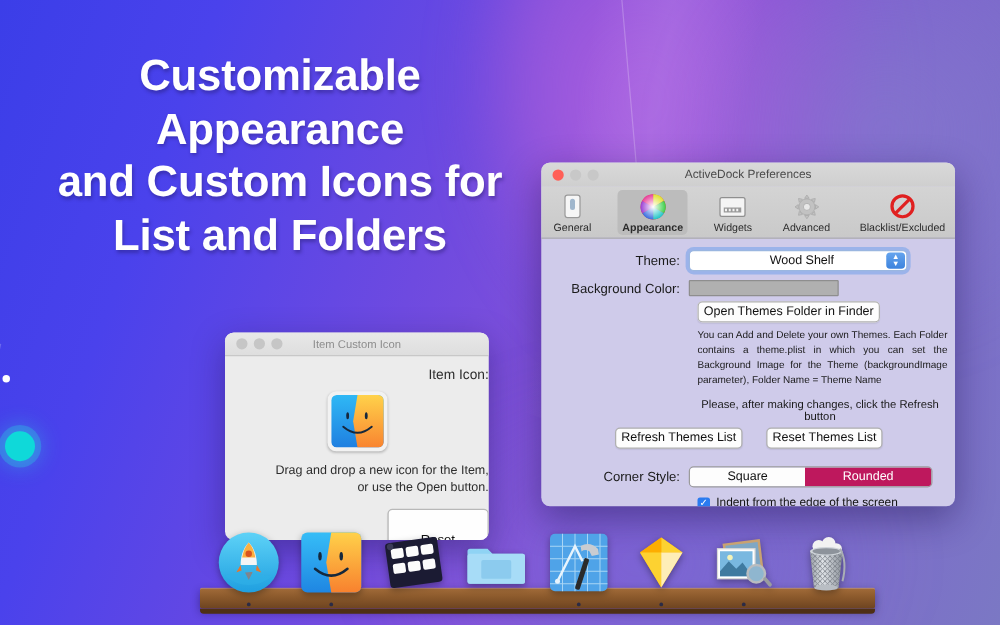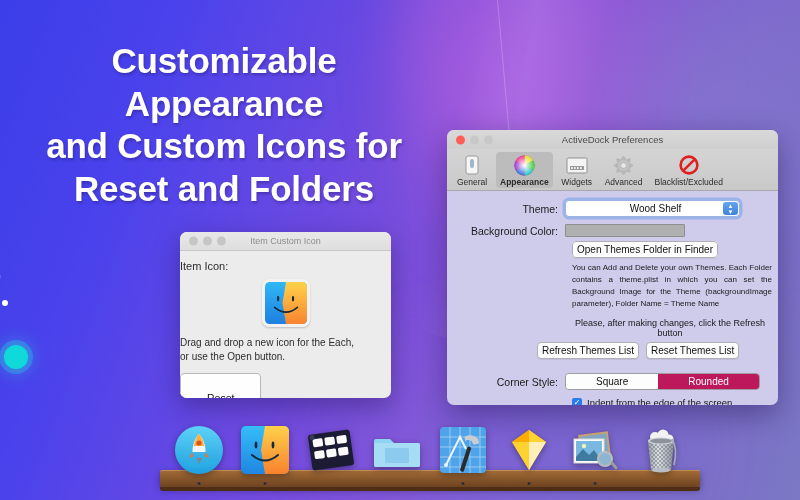--- a/index.html
+++ b/index.html
@@ -49,64 +49,64 @@
     text-shadow:1px 2px 3px rgba(30,20,90,.38);
   }
   .headline div { white-space:nowrap;text-align:center; }
   
   .mac-win { position:absolute; border-radius:7px; overflow:hidden; }
   .lights { display:flex; gap:5px; position:absolute; left:9px; top:50%;
             transform:translateY(-50%); }
   .light { width:9px; height:9px; border-radius:50%; }
   
   #icon-window {
-    left:180px; top:232px; width:211px; height:166px;
+    left:180px; top:266px; width:211px; height:166px;
     background:#ececec;
     box-shadow:0 9px 26px rgba(25,15,70,.38);
   }
   #icon-window .titlebar {
     position:relative; height:19px;
     background:linear-gradient(#e8e8e8,#dedede);
     border-bottom:1px solid #c8c8c8;
   }
   #icon-window .titlebar .light { background:#c6c6c6; }
   #icon-window .wtitle {
     text-align:center; line-height:19px; font-size:9px; color:#8d8d8d;
   }
-  .icon-body { padding:9px 0 0; text-align:left; }
+  .icon-body { padding:9px 0 0; text-align:right; }
   .icon-label { font-size:11px; color:#2d2d2d; margin-bottom:7px; }
   .finder-tile {
     width:48px; height:48px; margin:0 auto; border-radius:7px;
     background:#f2f2f2; padding:3px;
     box-shadow:0 1px 2px rgba(0,0,0,.2);
   }
   .finder-face { width:100%; height:100%; border-radius:4px; overflow:hidden; display:block; }
   .dragtext { font-size:10px; color:#2d2d2d; line-height:1.42; margin-top:9px; }
   .reset-btn {
     margin-top:9px; display:inline-block; font-size:10.5px; color:#111;
     background:#fefefe; border:1px solid #b8b8b8; border-radius:4px;
     padding:18px 26px; box-shadow:0 1px 1px rgba(0,0,0,.08);
   }
   
   #prefs-window {
-    left:447px; top:130px; width:331px; height:275px;
+    left:433px; top:130px; width:331px; height:275px;
     background:#cfcbea;
     box-shadow:0 10px 30px rgba(25,15,70,.42);
   }
   #prefs-window .titlebar {
     position:relative; height:19px;
     background:linear-gradient(#d9d9d9,#cfcfcf);
   }
   #prefs-window .wtitle {
     text-align:center; line-height:19px; font-size:9.5px; color:#4a4a4a;
   }
   .light-red { background:#ff5f57; }
   .light-gray { background:#c8c8c8; }
   .toolbar {
-    display:flex; align-items:center; gap:4px;
+    display:flex; align-items:center; gap:16px;
     background:linear-gradient(#d4d4d4,#c9c9c9);
     border-bottom:1px solid #a9a9a9; padding:3px 4px 2px 5px;
   }
   .tab {
     display:flex; flex-direction:column; align-items:center;
     padding:2px 4px 1px; border-radius:4px; min-width:40px;
   }
   .tab.active { background:#bcbcbc; }
   .tab .glyph { height:22px; display:flex; align-items:center; justify-content:center; }
   .tab .tlabel { font-size:8.5px; color:#2b2b2b; margin-top:1px; white-space:nowrap; }
@@ -135,21 +135,21 @@
     background:#fdfdfd; border:1px solid #b0b0b0; border-radius:4px;
     font-size:10px; color:#111; padding:2px 4px;
     box-shadow:0 1px 1px rgba(0,0,0,.07);
   }
   .indent { margin-left:125px; }
   .para {
     margin-left:125px; width:200px; font-size:8px; color:#1a1a1a;
     line-height:1.5; text-align:justify; margin-top:7px;
   }
   .note { margin-left:125px; font-size:9px; margin-top:8px; margin-bottom:4px;text-align:center; }
-  .btnrow { margin-left:90px; display:flex; gap:7px; }
+  .btnrow { margin-left:59px; display:flex; gap:19px; }
   .seg { display:flex; border-radius:4px; overflow:hidden;
          border:1px solid #9c9c9c; }
   .seg > div { font-size:10px; padding:2px 30px; background:#fdfdfd; color:#111; }
   .seg > div.sel { background:#be185d; color:#fff; }
   .chk { display:flex; align-items:center; gap:5px; margin-left:125px; margin-top:5px; }
   .box {
     width:10px; height:10px; border-radius:2px; background:#2a7bf0;
     color:#fff; font-size:8px; line-height:10px; text-align:center;
   }
   .chk span.ctext { font-size:9.5px; color:#111; }
@@ -190,21 +190,21 @@
 <div class="swoosh"></div>
 <div class="hairline hair-1"></div>
 <div class="hairline hair-2"></div>
 <div class="dot-white"></div>
 <div class="dot-cyan"></div>
 
 <div class="headline">
   <div>Customizable</div>
   <div>Appearance</div>
   <div>and Custom Icons for</div>
-  <div>Reset and Folders</div>
+  <div>List and Folders</div>
 </div>
 
 <div class="mac-win" id="icon-window">
   <div class="titlebar">
     <div class="lights">
       <span class="light"></span>
       <span class="light"></span>
       <span class="light"></span>
     </div>
     <div class="wtitle">Item Custom Icon</div>
@@ -224,21 +224,21 @@
           </linearGradient>
         </defs>
         <rect width="48" height="48" rx="5" fill="url(#fl)"></rect>
         <path d="M24 0 H43 a5 5 0 0 1 5 5 V43 a5 5 0 0 1 -5 5 H24 L20 24 Z" fill="url(#fr)"></path>
         <ellipse cx="15" cy="19" rx="1.3" ry="3.2" fill="#16283c"></ellipse>
         <ellipse cx="32" cy="19" rx="1.3" ry="3.2" fill="#16283c"></ellipse>
         <path d="M11 29 Q24 40 37 29" stroke="#16283c" stroke-width="1.8" fill="none" stroke-linecap="round"></path>
       </svg>
     </div>
     <div class="dragtext">
-      <div>Drag and drop a new icon for the Each,</div>
+      <div>Drag and drop a new icon for the Item,</div>
       <div>or use the Open button.</div>
     </div>
     <div class="reset-btn">Reset</div>
   </div>
 </div>
 
 <div class="mac-win" id="prefs-window">
   <div class="titlebar">
     <div class="lights">
       <span class="light light-red"></span>

